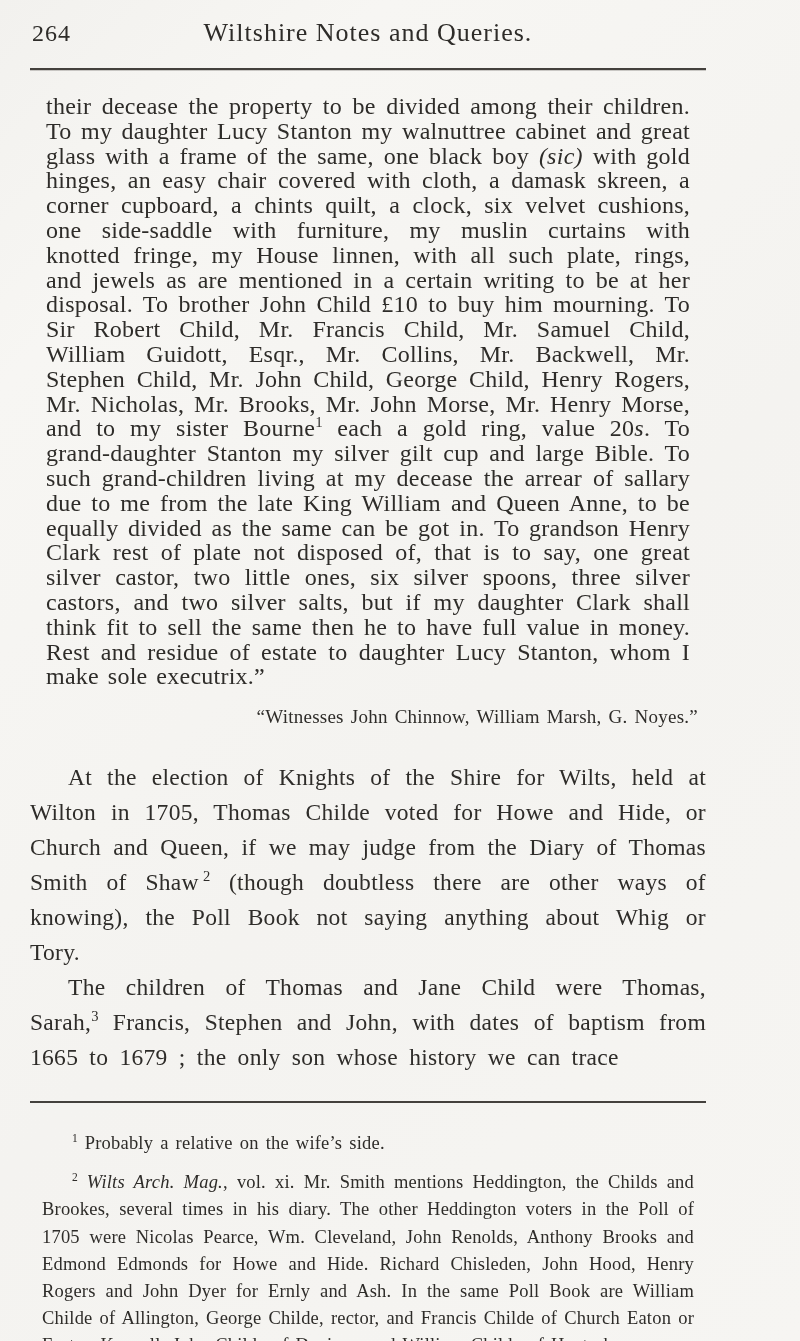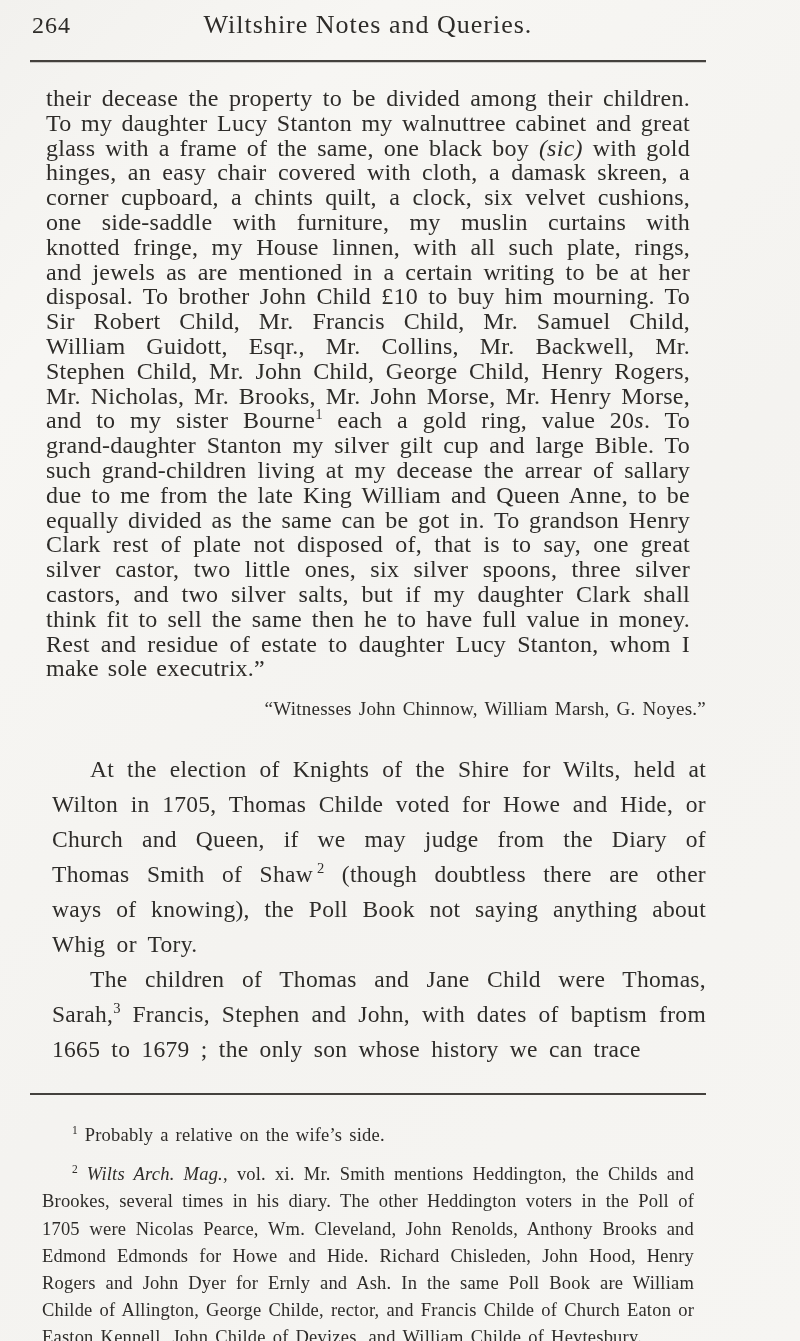--- a/index.html
+++ b/index.html
@@ -11,21 +11,21 @@
     height: 1341px;
     background: linear-gradient(135deg, #f2f1ee 0%, #f7f6f3 18%, #f4f3f0 55%, #f6f5f2 100%);
     font-family: "Liberation Serif", "DejaVu Serif", serif;
     color: #2e2c29;
     overflow: hidden;
   }
   .page {
     box-sizing: border-box;
     width: 736px;
     height: 1341px;
-    padding: 10px 30px 0 30px;
+    padding: 18px 30px 0 30px;
   }
   .page-header {
     position: relative;
     height: 38px;
   }
   .page-number {
     position: absolute;
     left: 2px;
     top: 2px;
     font-size: 24px;
@@ -48,39 +48,38 @@
   }
   .small-text {
     margin: 16px;
     font-size: 24px;
     line-height: 24.8px;
     text-align: justify;
     letter-spacing: 0.25px;
     word-spacing: 2.6px;
   }
   .witnesses {
-    margin: 0;
+    margin: 8px;
     font-size: 19px;
     line-height: 24.8px;
     text-align: right;
     letter-spacing: 0.25px;
     word-spacing: 2px;
   }
   .main-text p {
     margin: 0;
     font-size: 23.5px;
     line-height: 35px;
     text-align: justify;
     text-indent: 38px;
     letter-spacing: 0.3px;
     word-spacing: 5px;
   }
   .main-text {
     margin-top: 30px;
-    margin-left: 22px;
   }
   .footnote-rule {
     height: 0;
     border-top: 2px solid #44413d;
     margin-top: 26px;
   }
   .footnotes {
     margin-top: 27px;
   }
   .footnotes p {

